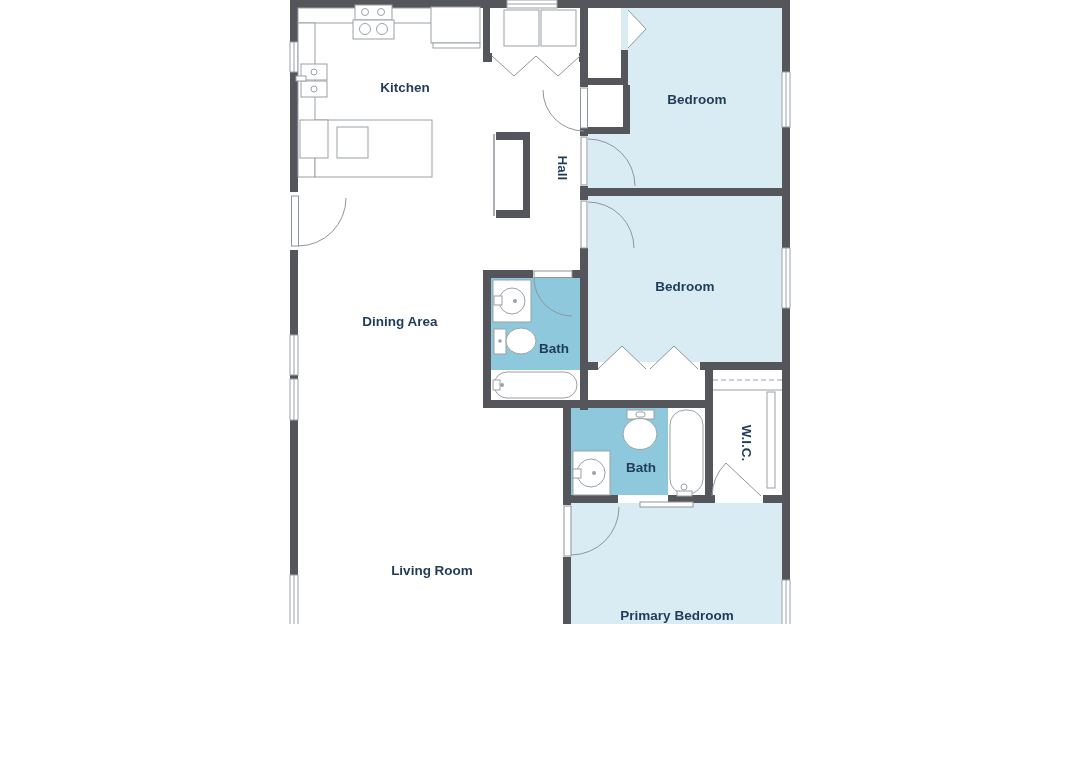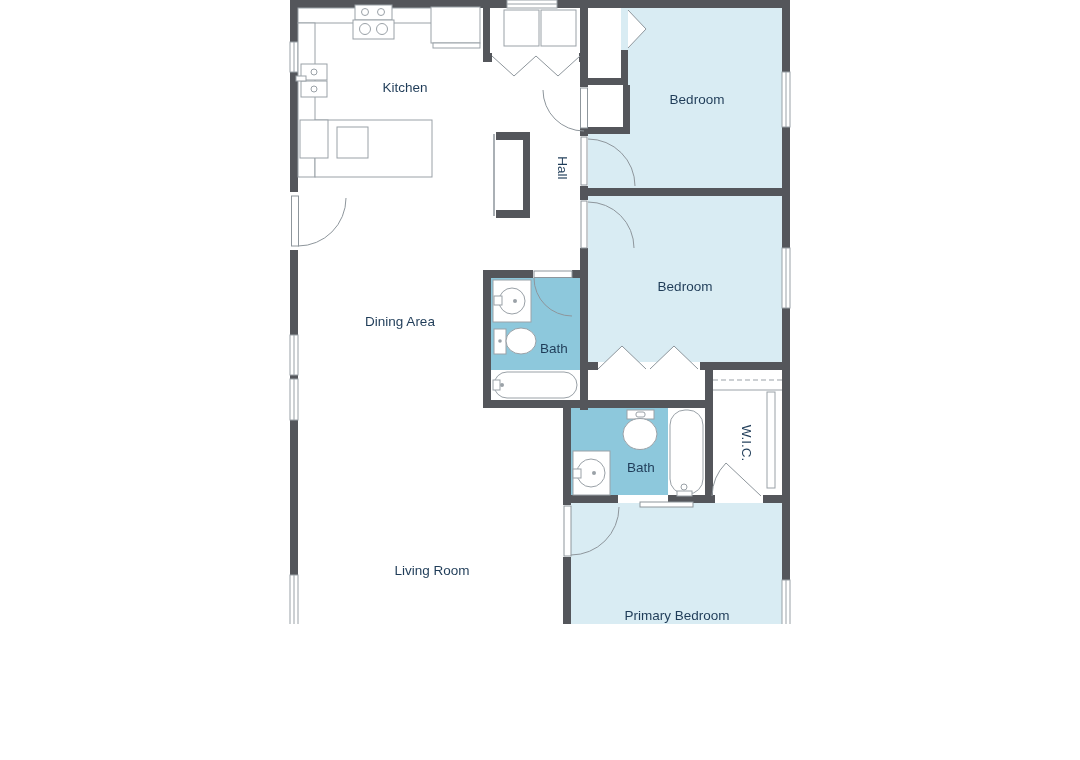--- a/index.html
+++ b/index.html
@@ -1,17 +1,17 @@
 <!DOCTYPE html>
 <html style="--wall: #54565b; --room_fill: #d9ecf3; --bath_fill: #8dc8dc; --label: #1f3c58; --fixture_line: #9aa1a7; --door_line: #8e969c; --background: #ffffff;"><head>
 <meta charset="utf-8">
 <style>
   html,body{margin:0;padding:0;background:#fff;}
   #canvas{position:relative;width:1080px;height:624px;background:var(--background,#fff);overflow:hidden;
-          font-family:"Liberation Sans",sans-serif;}
+          font-family:"Liberation Sans",sans-serif;font-weight:bold;}
   svg{position:absolute;left:0;top:0;}
   .wall{fill:var(--wall,#54565b);}
   .opening{fill:#fff;}
   .room-blue{fill:var(--room_fill,#d9ecf3);}
   .bath-blue{fill:var(--bath_fill,#8dc8dc);}
   .whitezone{fill:#fff;}
   .fixture{fill:#fff;stroke:var(--fixture_line,#9aa1a7);stroke-width:1;}
   .fixline{fill:none;stroke:var(--fixture_line,#9aa1a7);stroke-width:1;}
   .fixdot{fill:var(--fixture_line,#9aa1a7);stroke:none;}
   .arc{fill:none;stroke:var(--door_line,#8e969c);stroke-width:1;}

